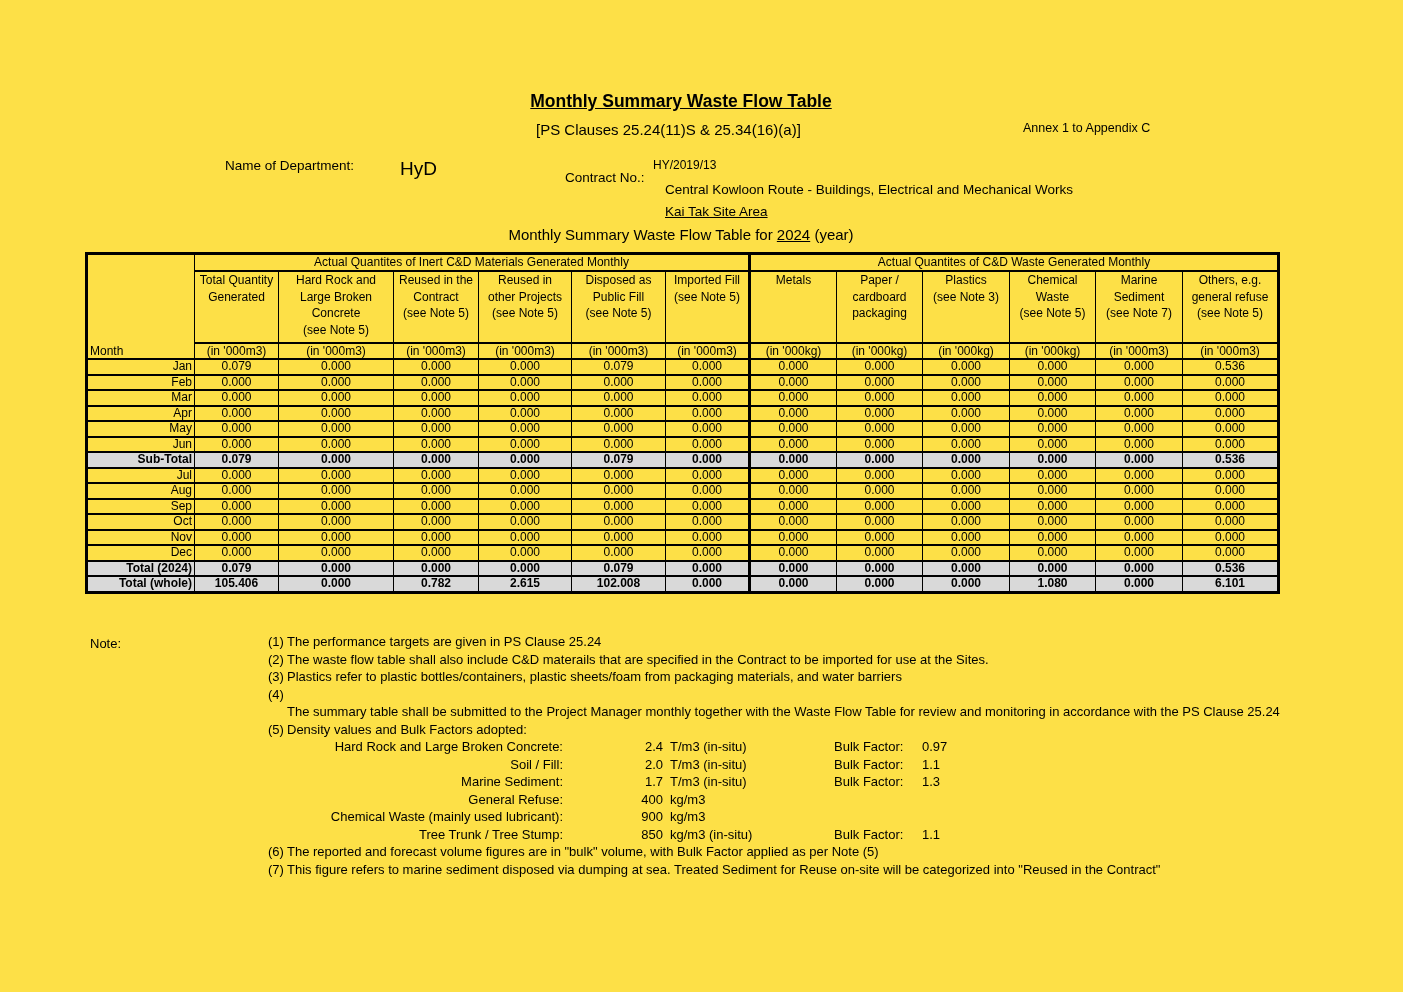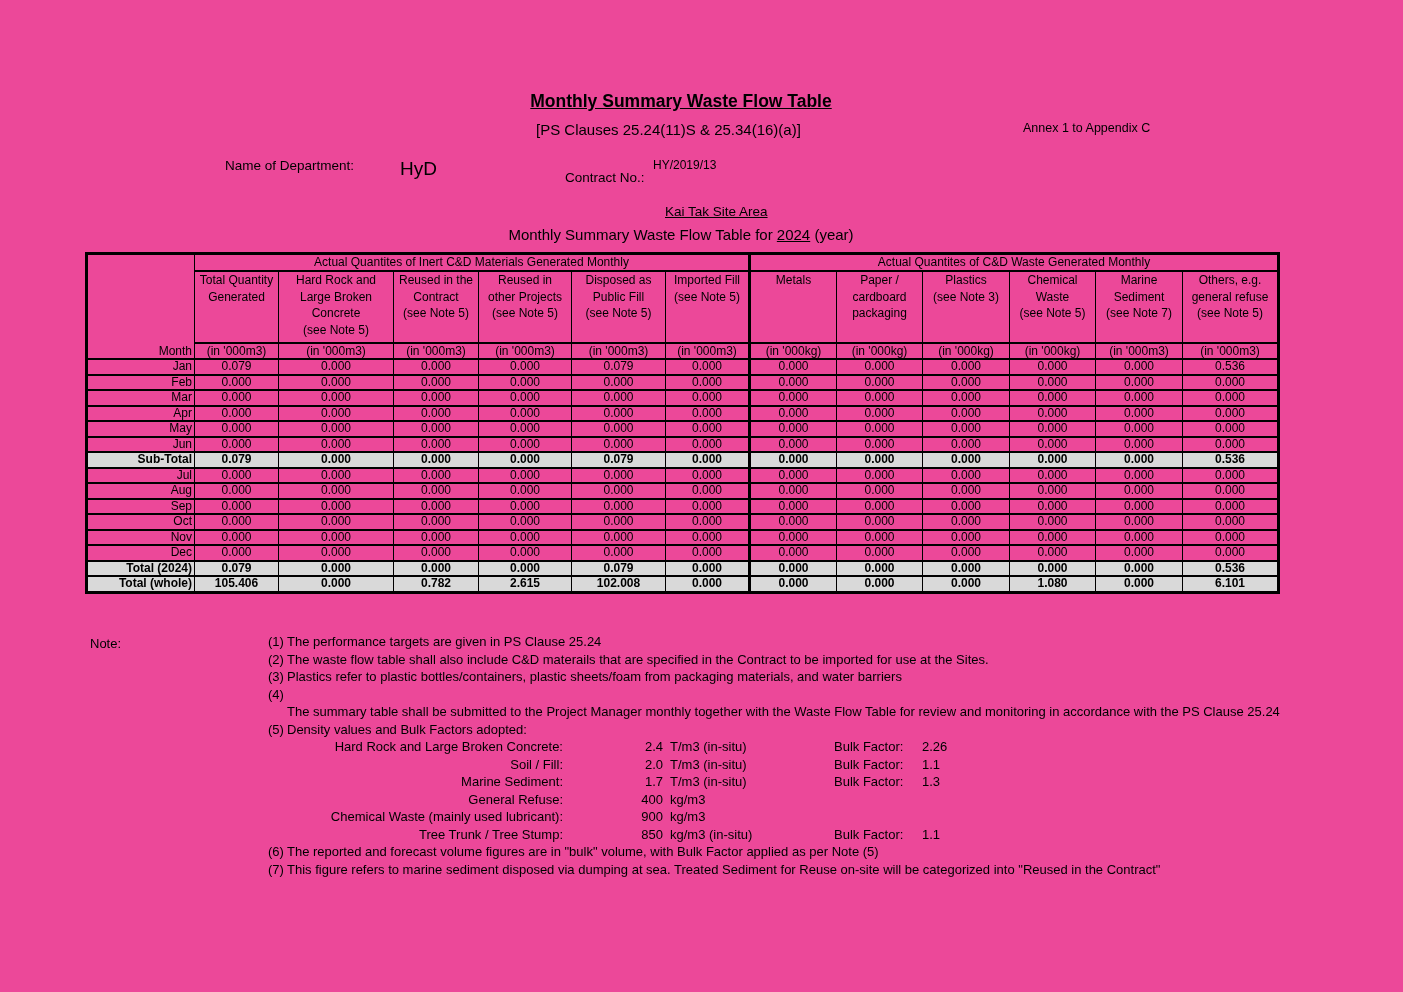--- a/index.html
+++ b/index.html
@@ -1,16 +1,16 @@
 <!DOCTYPE html>
 <html><head>
 <meta charset="utf-8">
 <style>
   html,body{margin:0;padding:0;background:#fff;}
-  .page{position:relative;width:1403px;height:992px;background:#ec4899;overflow:hidden;
+  .page{position:relative;width:1403px;height:992px;background:#fde047;overflow:hidden;
         font-family:"Liberation Sans",sans-serif;color:#000;}
   .abs{position:absolute;}
 
   
   .title-wrap{left:85px;top:91px;width:1192px;text-align:center;}
   .doc-title{font-size:17.5px;font-weight:bold;text-decoration:underline;}
   .ps-clauses{left:536px;top:121px;font-size:15px;}
   .annex{left:1023px;top:121px;font-size:12.5px;}
   .dept-label{left:225px;top:158px;font-size:13.5px;}
   .dept-value{left:400px;top:158px;font-size:19px;}
@@ -24,21 +24,21 @@
   
   table.wft{position:absolute;left:85px;top:252px;border-collapse:collapse;
             table-layout:fixed;border:3px solid #000;}
   .wft th,.wft td{font-weight:normal;padding:0 2px;overflow:hidden;font-size:12px;
             border-left:1px solid #000;border-right:1px solid #000;
             border-top:2px solid #000;border-bottom:2px solid #000;}
   .group-head{height:15px;text-align:center;line-height:15px;}
   .col-head{vertical-align:top;text-align:center;white-space:pre-line;
             line-height:16.5px;height:70px;padding-top:1px;}
   .unit{height:14px;text-align:center;line-height:14px;border-bottom:3px solid #000;}
-  .month-cell{vertical-align:bottom;text-align:right;padding-bottom:2px;
+  .month-cell{vertical-align:bottom;text-align:left;padding-bottom:2px;
             border-right:3px solid #000;border-bottom:3px solid #000;}
   .gdiv{border-left:3px solid #000 !important;}
   .rowlabel{text-align:right;padding-right:3px;border-right:3px solid #000;
             height:13.5px;line-height:13.5px;}
   .val{text-align:center;height:13.5px;line-height:13.5px;}
   tr.total td{background:#d9d9d9;font-weight:bold;}
 
   
   .notes{position:absolute;left:85px;top:634px;width:1312px;font-size:13px;}
   .note-label{position:absolute;left:5px;top:2px;}
@@ -60,20 +60,21 @@
   <div class="abs title-wrap">
     <span class="doc-title">Monthly Summary Waste Flow Table</span>
   </div>
   <span class="abs ps-clauses">[PS Clauses 25.24(11)S &amp; 25.34(16)(a)]</span>
   <span class="abs annex">Annex 1 to Appendix C</span>
 
   <span class="abs dept-label">Name of Department:</span>
   <span class="abs dept-value">HyD</span>
   <span class="abs contract-label">Contract No.:</span>
   <span class="abs contract-value">HY/2019/13</span>
+  <span class="abs contract-title">Central Kowloon Route - Buildings, Electrical and Mechanical Works</span>
   <span class="abs site-area">Kai Tak Site Area</span>
 
   <div class="abs caption"><span>Monthly Summary Waste Flow Table for </span><span class="u">2024</span><span> (year)</span></div>
 
   <table class="wft">
     <colgroup>
       <col style="width:108px">
         <col style="width:84px">
         <col style="width:115px">
       <col style="width:85px">
@@ -398,21 +399,21 @@
           <span class="nnum">(5)</span>
           <span class="ntxt">Density values and Bulk Factors adopted:</span>
         </div>
       </div>
     <div id="density-lines">
         <div class="density-line">
           <span class="dlabel">Hard Rock and Large Broken Concrete:</span>
           <span class="dvalue">2.4</span>
           <span class="dunit">T/m3 (in-situ)</span>
           <span class="dbfl">Bulk Factor:</span>
-          <span class="dbfv">2.26</span>
+          <span class="dbfv">0.97</span>
         </div>
         <div class="density-line">
           <span class="dlabel">Soil / Fill:</span>
           <span class="dvalue">2.0</span>
           <span class="dunit">T/m3 (in-situ)</span>
           <span class="dbfl">Bulk Factor:</span>
           <span class="dbfv">1.1</span>
         </div>
         <div class="density-line">
           <span class="dlabel">Marine Sediment:</span>

